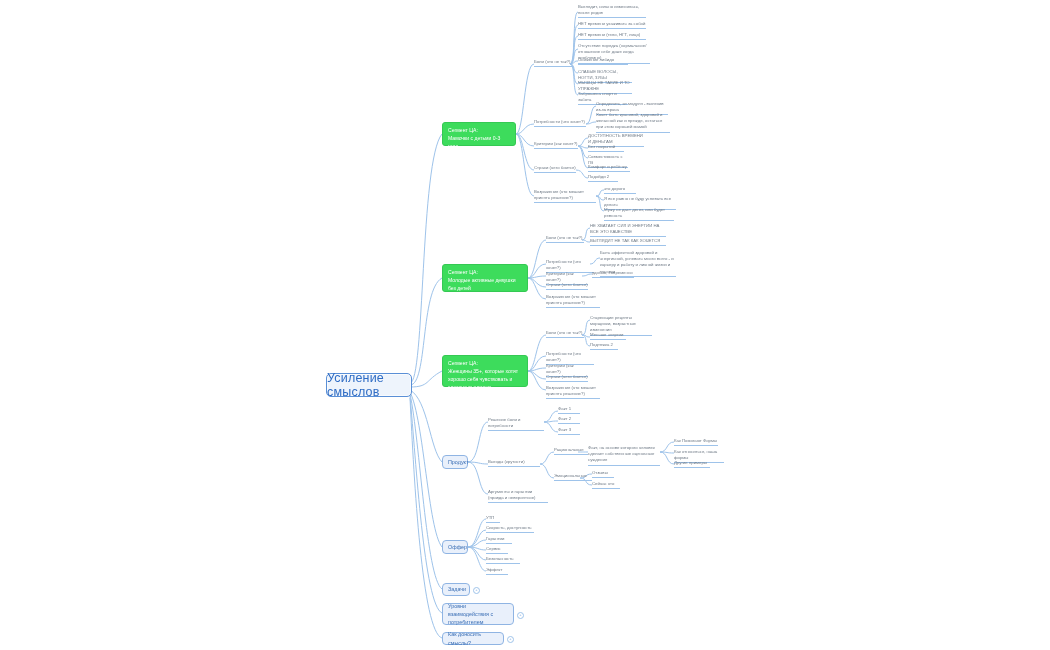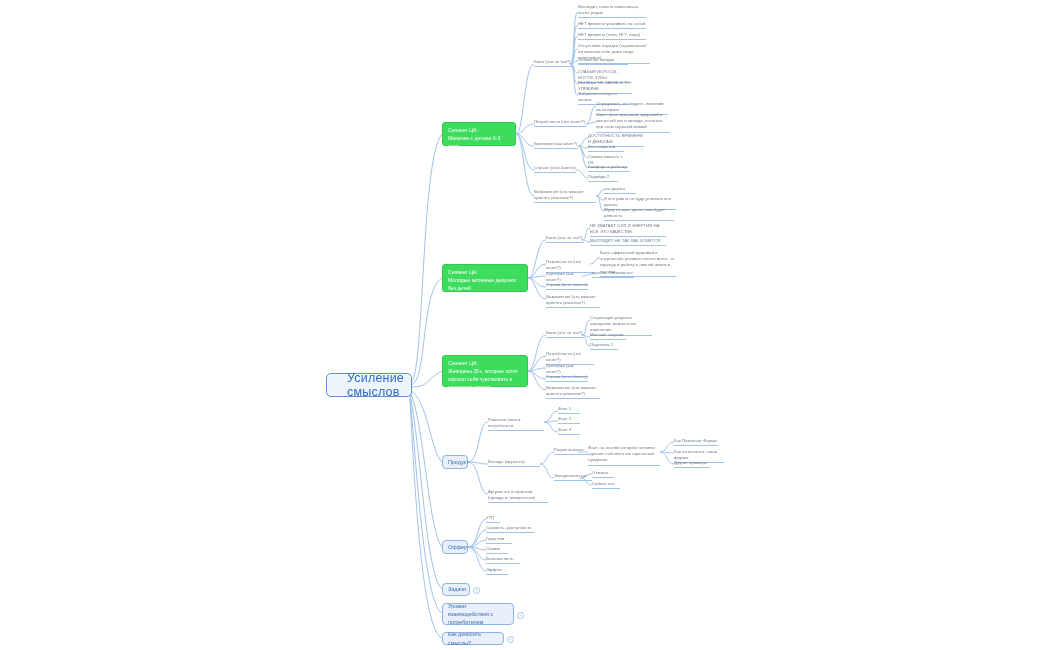--- a/index.html
+++ b/index.html
@@ -159,21 +159,21 @@
 
       <path d="M468 547 C 478 547 478 519 486 519"></path>
       <path d="M468 547 C 478 547 478 530 486 530"></path>
       <path d="M468 547 C 478 547 478 540 486 540"></path>
       <path d="M468 547 C 478 547 478 550 486 550"></path>
       <path d="M468 547 C 478 547 478 560 486 560"></path>
       <path d="M468 547 C 478 547 478 571 486 571"></path>
     </g>
   </svg>
 
-  <div class="node root" style="left:326px;top:373px;width:86px;height:24px;padding-left:20px;">Усиление смыслов</div>
+  <div class="node root" style="left:326px;top:373px;width:86px;height:24px;">Усиление смыслов</div>
 
   <div class="node seg" style="left:442px;top:122px;width:74px;height:24px;">
     <span style="white-space:pre-line;">Сегмент ЦА:
 Мамочки с детьми 0-3 года</span>
   </div>
 
   <div class="lbl u" style="left:534px;top:59px;width:38px;">Боли (что не так?)</div>
   <div class="lbl u" style="left:534px;top:119px;width:52px;">Потребности (что хочет?)</div>
   <div class="lbl u" style="left:534px;top:141px;width:44px;">Критерии (как хочет?)</div>
   <div class="lbl u" style="left:534px;top:165px;width:42px;">Страхи (чего боится)</div>

